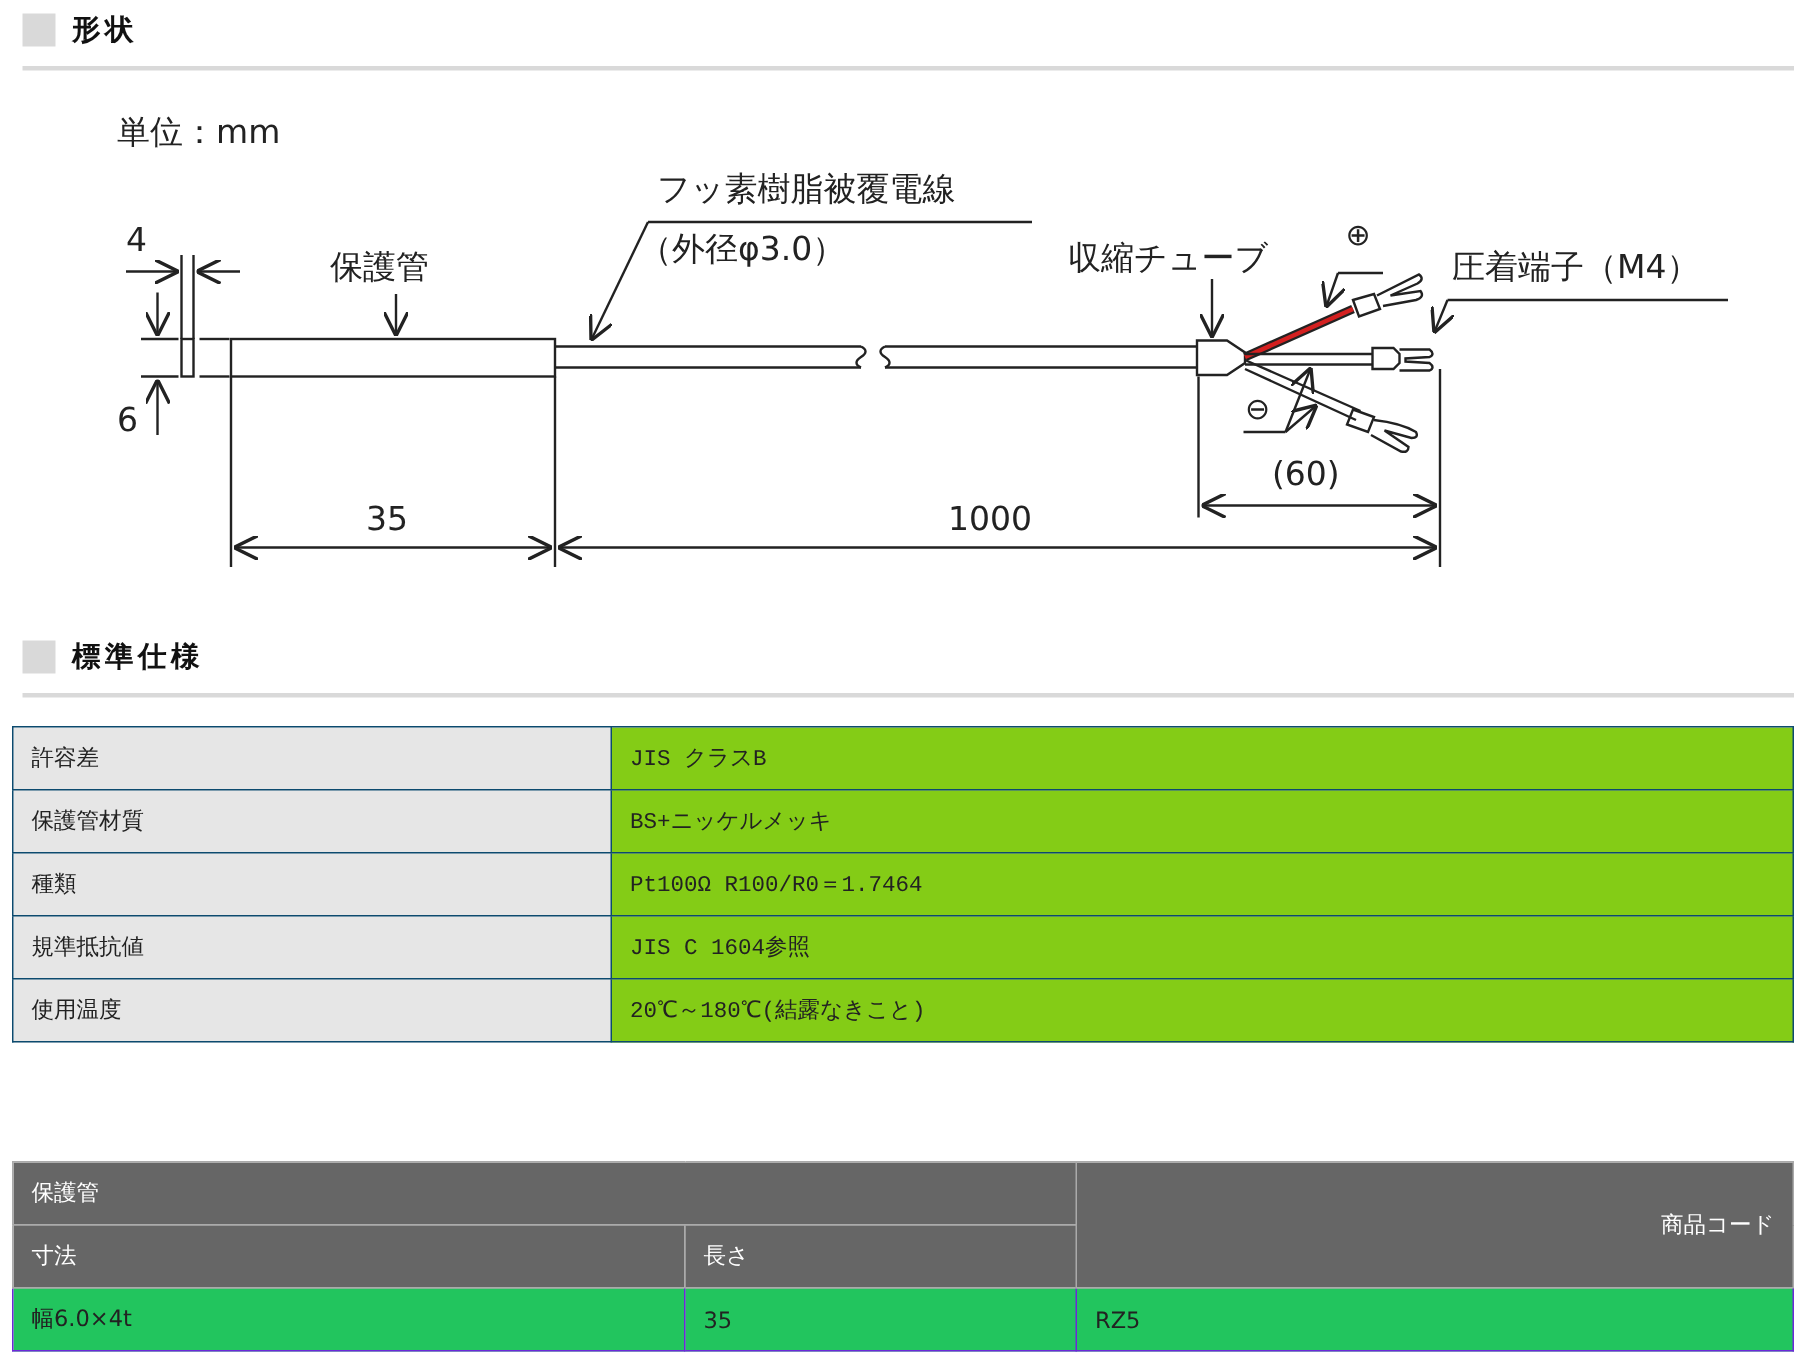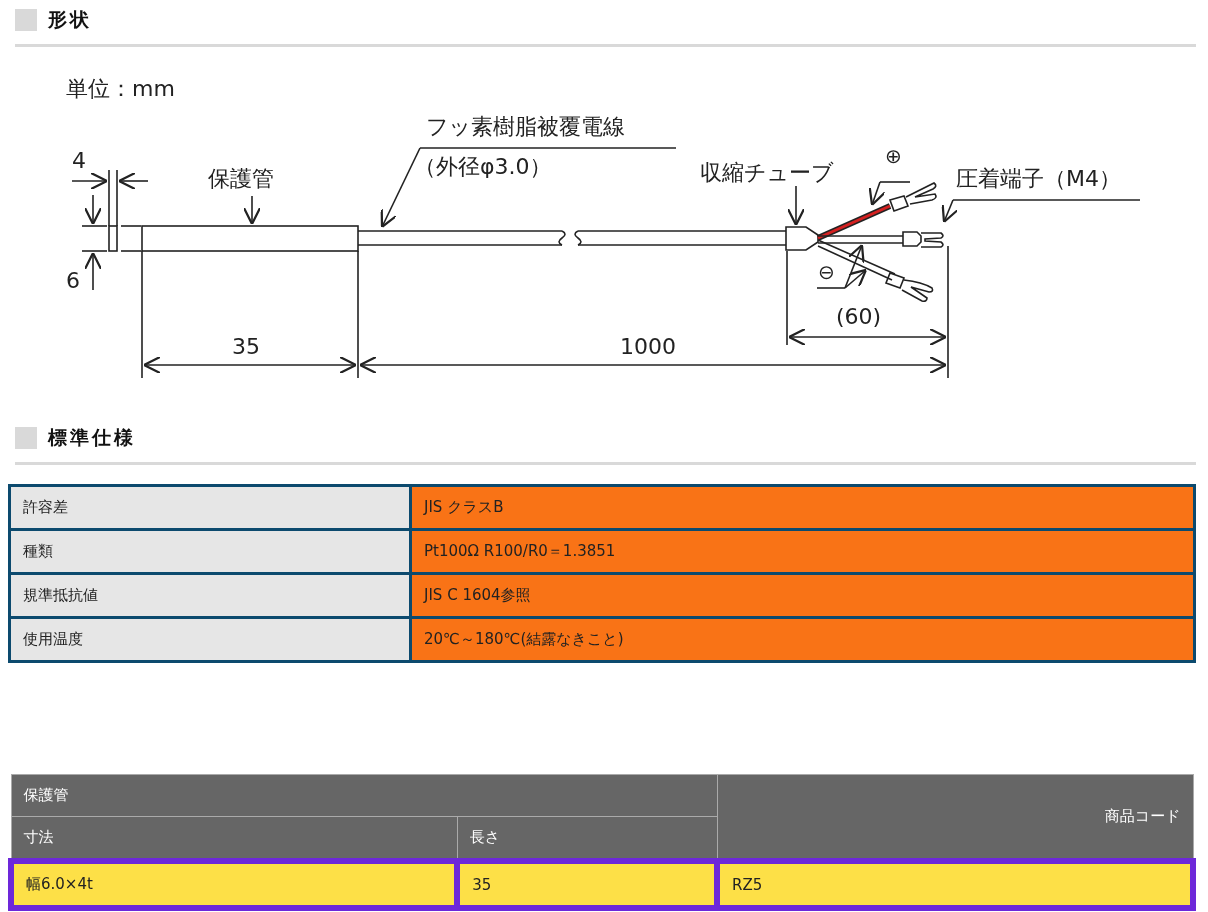--- a/index.html
+++ b/index.html
@@ -5,34 +5,34 @@
   html, body { margin: 0; padding: 0; background: #ffffff; }
   body { width: 1208px; height: 912px; position: relative; overflow: hidden;
          font-family: "DejaVu Sans", "Liberation Sans", sans-serif; color: #222; }
   .section-head { position: absolute; left: 15px; width: 1181px; }
   .section-head .marker { position: absolute; left: 0; top: 0; width: 22px; height: 22px; background: #d9d9d9; }
   .section-head .title { position: absolute; left: 33px; top: -2px; font-size: 19px; font-weight: bold; letter-spacing: 3px; color: #111; text-align: center; }
   .section-head .rule { position: absolute; left: 0; top: 35px; width: 100%; height: 3px; background: #d9d9d9; }
   #sec-shape { top: 9px; }
   #sec-spec { top: 427px; }
 
-  .diagram { position: absolute; left: 0; top: 60px; width: 976px; height: 340px; }
+  .diagram { position: absolute; left: 12px; top: 60px; width: 976px; height: 340px; }
   .diagram svg { position: absolute; left: 0; top: 0; }
   .dlabel { position: absolute; font-size: 22px; color: #222; white-space: nowrap; line-height: 1; }
 
   table.spec { position: absolute; left: 8px; top: 484px; width: 1188px; border-collapse: collapse;
                font-size: 15px; }
-  table.spec td { border: 3px solid #0c4a6e; height: 41px; padding: 0 12px; }
+  table.spec td { border: 1px solid #0c4a6e; height: 41px; padding: 0 12px; }
   table.spec td.k { background: #e6e6e6; width: 374px; color: #222; }
-  table.spec td.v { background: #f97316; color: #222; }
+  table.spec td.v { background: #84cc16; color: #222; font-family: Liberation Mono, monospace; }
 
   table.prod { position: absolute; left: 8px; top: 774px; width: 1188px; border-collapse: collapse; font-size: 15px; }
   table.prod th { background: #666666; color: #fff; font-weight: normal; text-align: left;
                   border: 1px solid #aaaaaa; padding: 0 12px; height: 41px; }
-  table.prod td { border: 6px solid #6d28d9; padding: 0 12px; height: 41px; color: #222; background: #fde047; }
+  table.prod td { border: 1px solid #6d28d9; padding: 0 12px; height: 41px; color: #222; background: #22c55e; }
 </style>
 </head>
 <body>
 
 <div class="section-head" id="sec-shape">
   <div class="marker"></div>
   <div class="title">形状</div>
   <div class="rule"></div>
 </div>
 
@@ -127,22 +127,26 @@
   <div class="rule"></div>
 </div>
 
 <table class="spec">
   <tbody>
       <tr>
     <td class="k">許容差</td>
     <td class="v">JIS クラスB</td>
   </tr>
   <tr>
+    <td class="k">保護管材質</td>
+    <td class="v">BS+ニッケルメッキ</td>
+  </tr>
+  <tr>
     <td class="k">種類</td>
-    <td class="v">Pt100Ω R100/R0＝1.3851</td>
+    <td class="v">Pt100Ω R100/R0＝1.7464</td>
   </tr>
   <tr>
     <td class="k">規準抵抗値</td>
     <td class="v">JIS C 1604参照</td>
   </tr>
   <tr>
     <td class="k">使用温度</td>
     <td class="v">20℃～180℃(結露なきこと)</td>
   </tr>
 </tbody>

